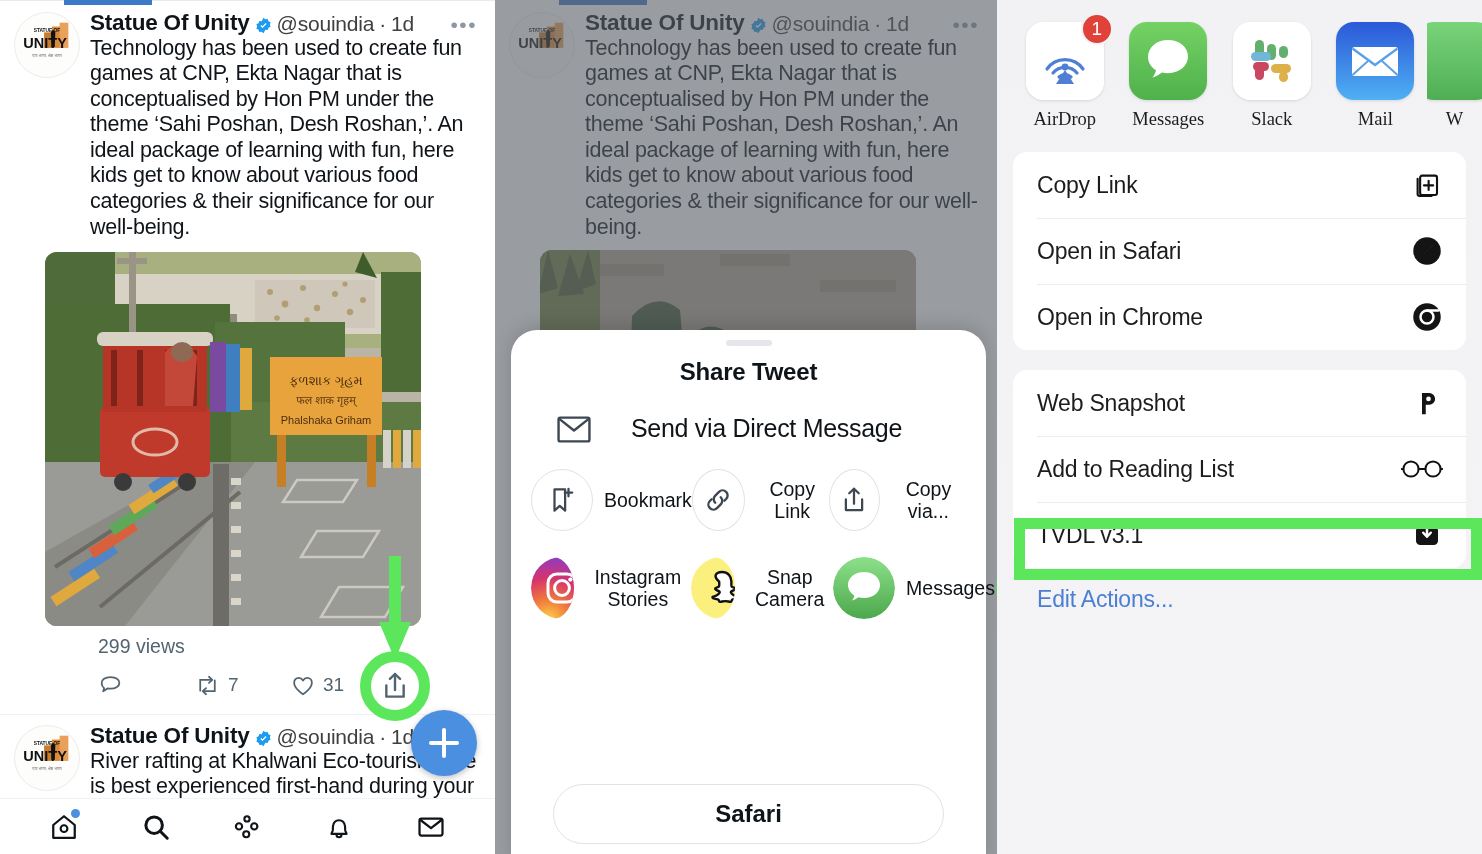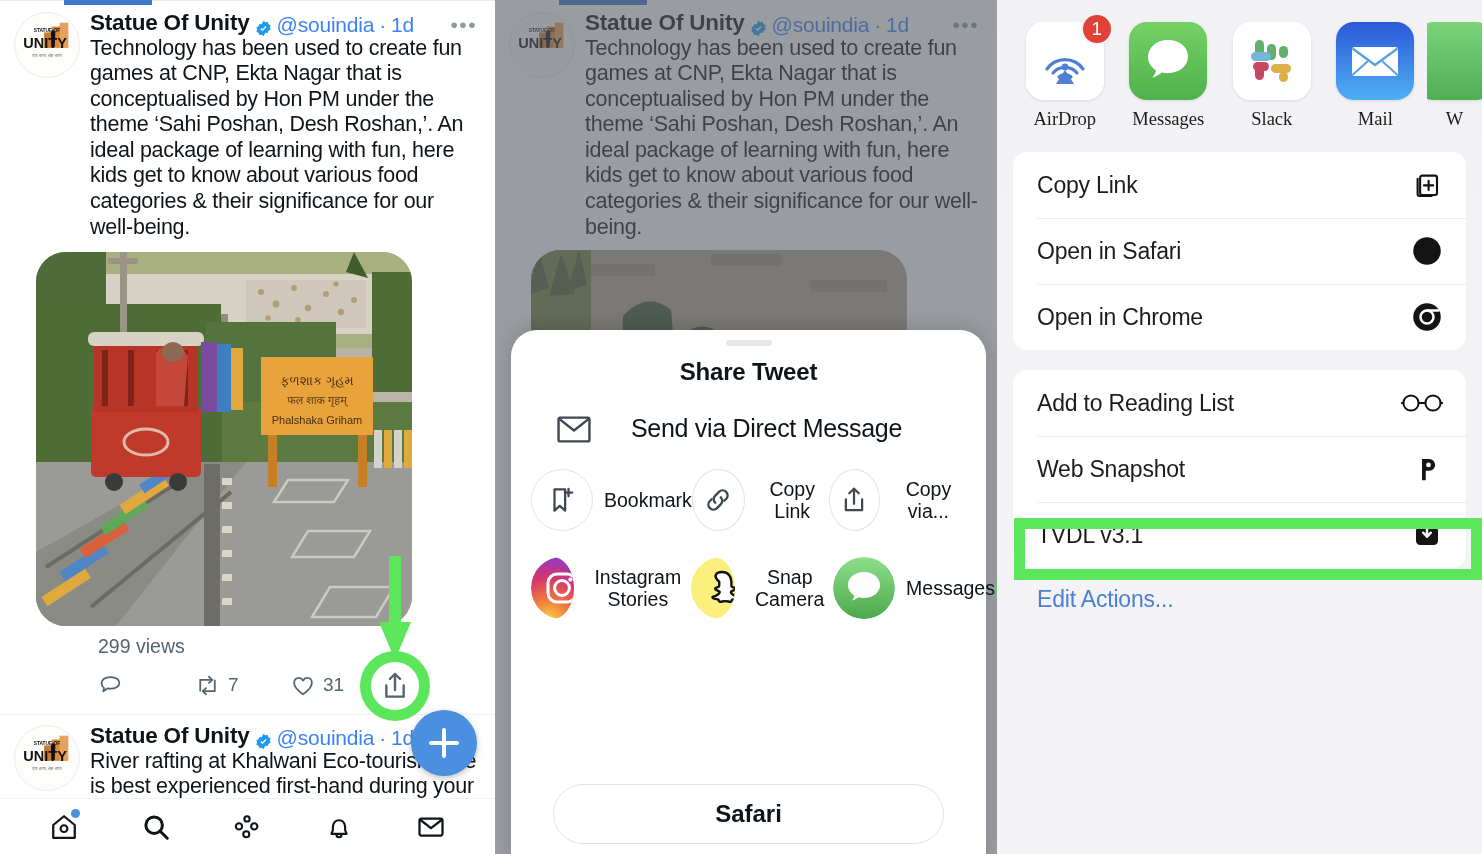--- a/index.html
+++ b/index.html
@@ -18,30 +18,30 @@
   .panel1-divider { position:absolute; left:0; right:0; top:0; height:1px; background:#e9ecef; }
 
   .tweet { position: relative; padding: 12px 16px 0 14px; display: flex; gap: 10px; }
   .avatar {
     flex: 0 0 66px; width: 66px; height: 66px; border-radius: 50%;
     background: #fdfdfb; border: 1px solid #ececec;
     position: relative; overflow: hidden;
   }
   .av-inner { position:absolute; inset:0; }
   .tweet-body { flex: 1 1 auto; min-width: 0; }
-  .tweet-head { display: flex; align-items: flex-end; gap: 5px; position: relative; line-height: 1; }
+  .tweet-head { display: flex; align-items: center; gap: 5px; position: relative; line-height: 1; }
   .display-name { font-size: 22.5px; font-weight: bold; color: #0f1419; letter-spacing: -.2px; white-space: nowrap; }
   .verified { width: 17px; height: 17px; flex: 0 0 17px; position: relative; top: 2px; }
-  .handle { font-size: 21px; color: #3b82f6; white-space: nowrap; letter-spacing: -.2px; }
+  .handle { font-size: 21px; color: #404040; white-space: nowrap; letter-spacing: -.2px; }
   .more-dots { position: absolute; right: 2px; top: 2px; color: #8b98a5; font-size: 21px; letter-spacing: 1.5px; line-height: 1; }
   .tweet-text { font-size: 21.5px; line-height: 25.6px; color: #0f1419; margin-top: 1px; letter-spacing: -.25px; }
 
   .media {
-    margin: 12px 0 0 36px; width: 376px; height: 374px;
-    border-radius: 30px; overflow: hidden; position: relative; background: #8a8f85;
+    margin: 12px 0 0 45px; width: 376px; height: 374px;
+    border-radius: 12px; overflow: hidden; position: relative; background: #8a8f85;
   }
   .media2 { margin-top: 10px; }
   .views { margin: 9px 0 0 98px; font-size: 19.5px; color: #536471; }
 
   .actions { display: flex; align-items: center; margin: 10px 0 0 98px; gap: 0; height: 34px; }
   .act { display: flex; align-items: center; gap: 7px; color: #536471; font-size: 19px; }
   .act:nth-child(1) { width: 96px; }
   .act:nth-child(2) { width: 96px; }
   .act:nth-child(3) { width: 96px; }
 
@@ -647,35 +647,35 @@
             <circle cx="12" cy="12" r="11" fill="#141414"></circle>
             <circle cx="12" cy="12" r="5.2" fill="none" stroke="#fff" stroke-width="2"></circle>
             <path d="M12 6.8h9" stroke="#fff" stroke-width="2" stroke-linecap="round"></path>
           </svg>
         </span>
       </div>
     </div>
 
     <div class="card second">
       <div class="row">
+        <span class="row-label">Web Snapshot</span>
+        <span class="row-ico">
+          <svg width="30" height="30" viewBox="0 0 24 24">
+            <path d="M8 4h5.8a4.7 4.7 0 010 9.4H11V21H8z" fill="#141414"></path>
+            <circle cx="13.2" cy="8.7" r="1.9" fill="#fff"></circle>
+          </svg>
+        </span>
+      </div>
+      <div class="row">
         <span class="row-label">Add to Reading List</span>
         <span class="row-ico" style="width:44px">
           <svg width="42" height="26" viewBox="0 0 42 26">
             <circle cx="10" cy="13" r="7.6" fill="none" stroke="#111" stroke-width="2"></circle>
             <circle cx="32" cy="13" r="7.6" fill="none" stroke="#111" stroke-width="2"></circle>
             <path d="M17.6 13h6.8M2.4 13H0.6M41.4 13h-1.8" stroke="#111" stroke-width="2" stroke-linecap="round"></path>
-          </svg>
-        </span>
-      </div>
-      <div class="row">
-        <span class="row-label">Web Snapshot</span>
-        <span class="row-ico">
-          <svg width="30" height="30" viewBox="0 0 24 24">
-            <path d="M8 4h5.8a4.7 4.7 0 010 9.4H11V21H8z" fill="#141414"></path>
-            <circle cx="13.2" cy="8.7" r="1.9" fill="#fff"></circle>
           </svg>
         </span>
       </div>
       <div class="row">
         <span class="row-label">TVDL v3.1</span>
         <span class="row-ico">
           <svg width="30" height="30" viewBox="0 0 24 24">
             <rect x="3.2" y="5" width="17.6" height="15" rx="3.4" fill="#141414"></rect>
             <path d="M12 2.6v10.6" stroke="#141414" stroke-width="2.2" stroke-linecap="round"></path>
             <path d="M8.8 10.3L12 13.5l3.2-3.2" fill="none" stroke="#141414" stroke-width="2.2" stroke-linecap="round" stroke-linejoin="round"></path>

